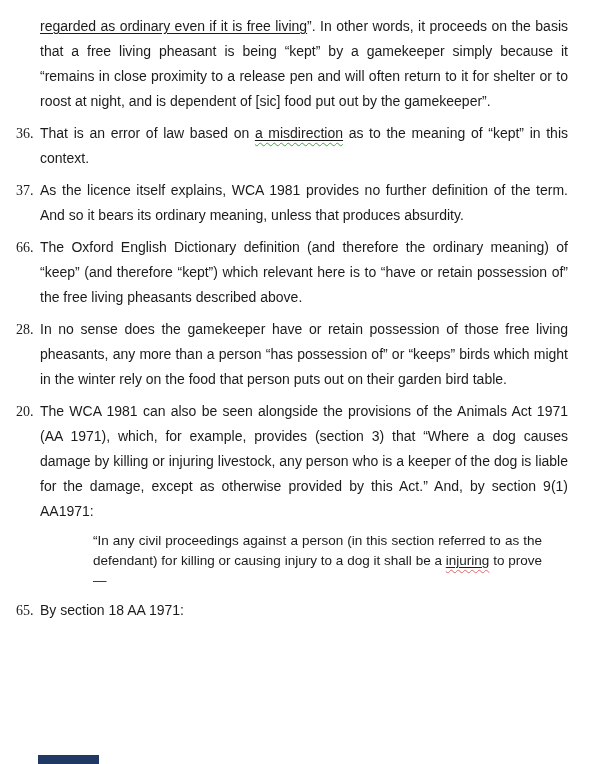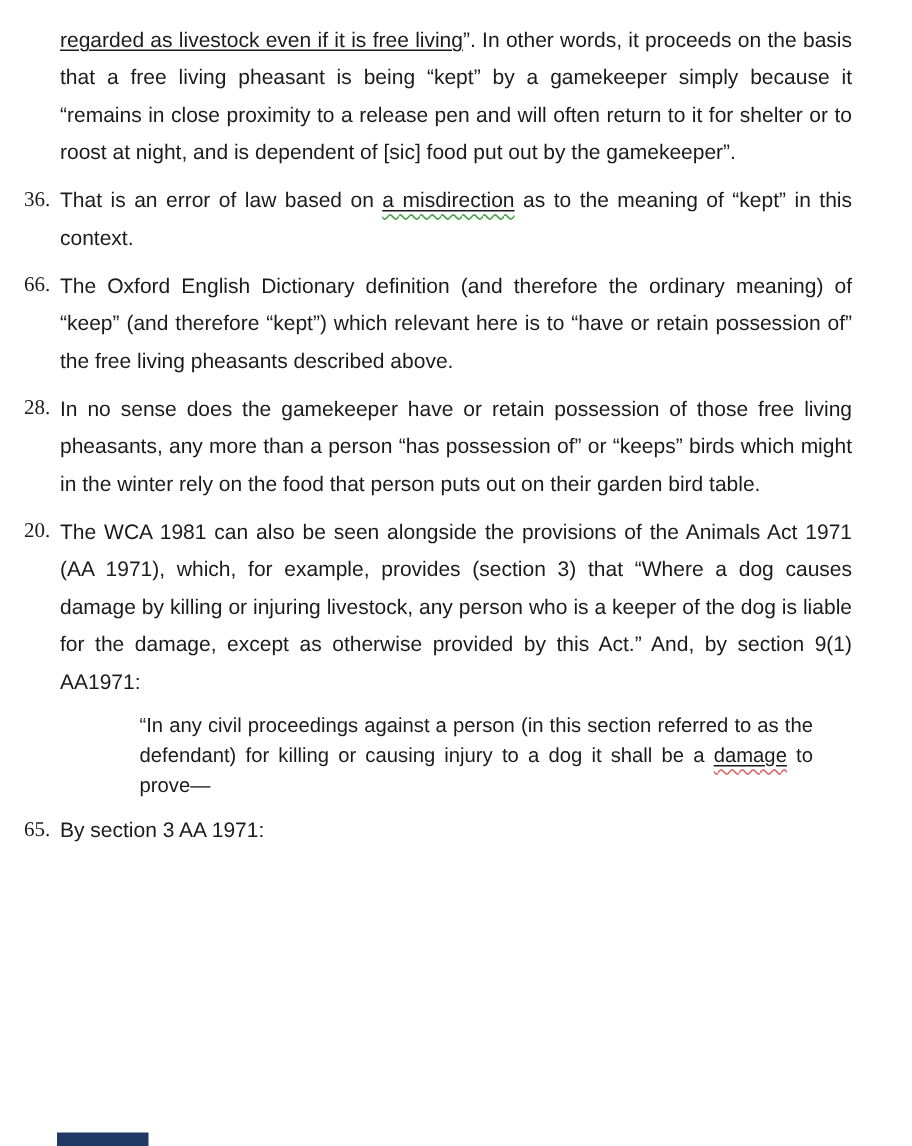--- a/index.html
+++ b/index.html
@@ -59,49 +59,53 @@
     height: 9px;
     background: #203864;
   }
 </style>
 </head>
 <body>
 
 <div class="page">
 
   <div class="para">
-    <span class="body-text"><span class="u">regarded as livestock even if it is free living</span>”. In other words, it proceeds on the basis that a free living pheasant is being “kept” by a gamekeeper simply because it “remains in close proximity to a release pen and will often return to it for shelter or to roost at night, and is dependent of [sic] food put out by the gamekeeper”.</span>
+    <span class="body-text"><span class="u">regarded as ordinary even if it is free living</span>”. In other words, it proceeds on the basis that a free living pheasant is being “kept” by a gamekeeper simply because it “remains in close proximity to a release pen and will often return to it for shelter or to roost at night, and is dependent of [sic] food put out by the gamekeeper”.</span>
   </div>
 
   <div class="para">
     <span class="num">36.</span>
     <span class="body-text">That is an error of law based on <span class="u"><span class="wavy-green">a misdirection</span></span> as to the meaning of “kept” in this context.</span>
   </div>
 
+  <div class="para">
+    <span class="num">37.</span>
+    <span class="body-text">As the licence itself explains, WCA 1981 provides no further definition of the term. And so it bears its ordinary meaning, unless that produces absurdity.</span>
+  </div>
 
   <div class="para">
     <span class="num">66.</span>
     <span class="body-text">The Oxford English Dictionary definition (and therefore the ordinary meaning) of “keep” (and therefore “kept”) which relevant here is to “have or retain possession of” the free living pheasants described above.</span>
   </div>
 
   <div class="para">
     <span class="num">28.</span>
     <span class="body-text">In no sense does the gamekeeper have or retain possession of those free living pheasants, any more than a person “has possession of” or “keeps” birds which might in the winter rely on the food that person puts out on their garden bird table.</span>
   </div>
 
   <div class="para">
     <span class="num">20.</span>
     <span class="body-text">The WCA 1981 can also be seen alongside the provisions of the Animals Act 1971 (AA 1971), which, for example, provides (section 3) that “Where a dog causes damage by killing or injuring livestock, any person who is a keeper of the dog is liable for the damage, except as otherwise provided by this Act.” And, by section 9(1) AA1971:</span>
   </div>
 
   <div class="quote">
-    <span class="body-text">“In any civil proceedings against a person (in this section referred to as the defendant) for killing or causing injury to a dog it shall be a <span class="u"><span class="wavy-red">damage</span></span> to prove—</span>
+    <span class="body-text">“In any civil proceedings against a person (in this section referred to as the defendant) for killing or causing injury to a dog it shall be a <span class="u"><span class="wavy-red">injuring</span></span> to prove—</span>
   </div>
 
 
   <div class="para">
     <span class="num">65.</span>
-    <span class="body-text">By section 3 AA 1971:</span>
+    <span class="body-text">By section 18 AA 1971:</span>
   </div>
 
   <div class="bottom-bar"></div>
 
 </div>
 
 </body></html>

